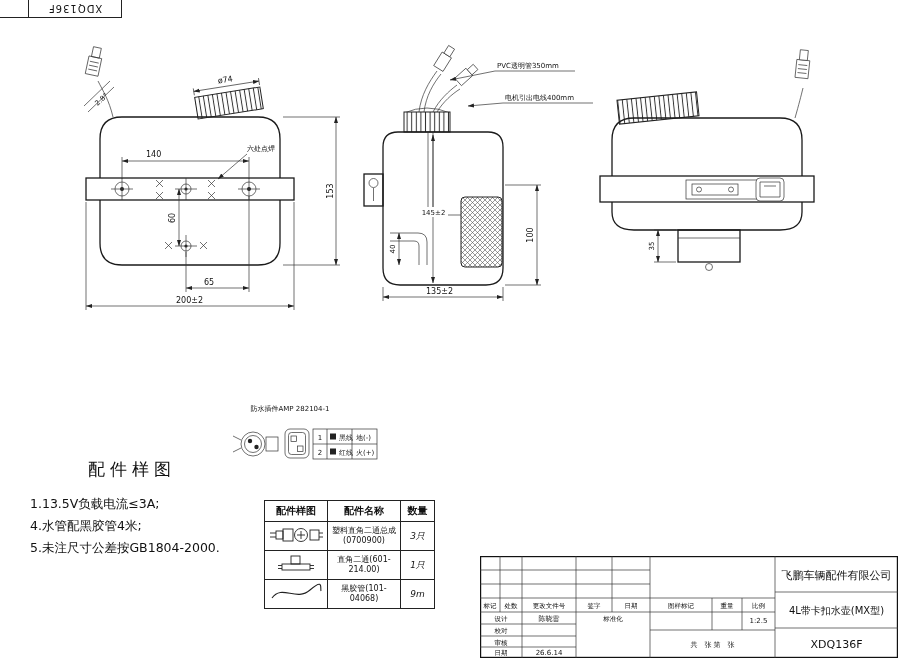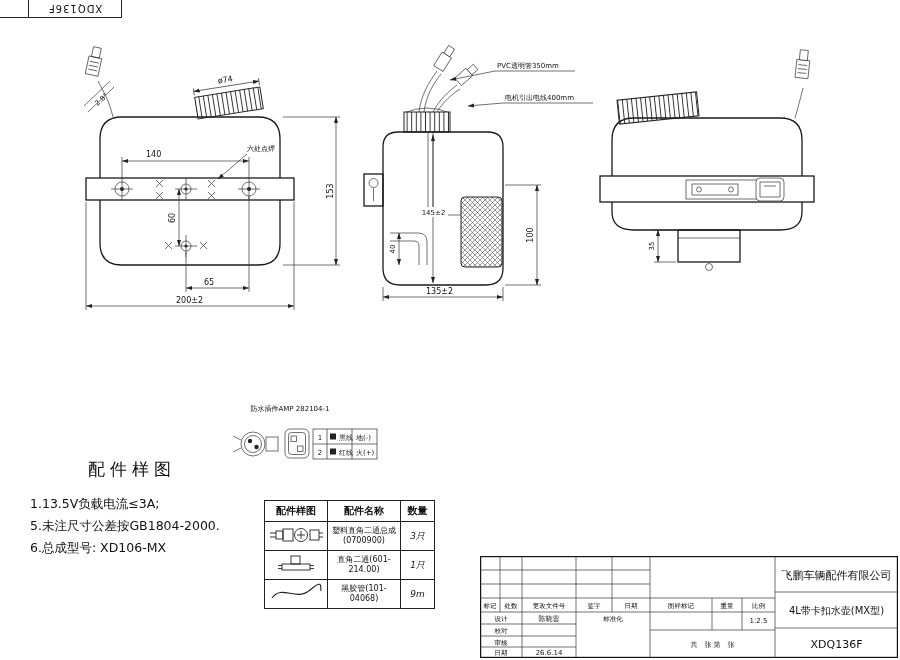--- a/index.html
+++ b/index.html
@@ -256,22 +256,22 @@
       <rect x="330" y="448.5" width="6" height="6" fill="#222"></rect>
       <text x="339" y="455" class="d7">红线</text>
       <text x="356" y="455" class="d7">火(+)</text>
     </g>
   </g>
 </svg>
 
 <div class="abs tech">
   <div class="tech-heading">配件样图</div>
   <div class="tech-item">1.13.5V负载电流≤3A;</div>
+  <div class="tech-item">4.水管配黑胶管4米;</div>
   <div class="tech-item">5.未注尺寸公差按GB1804-2000.</div>
-  <div class="tech-item">6.总成型号: XD106-MX</div>
 </div>
 
 <table class="abs parts">
   <thead>
     <tr>
       <th style="width:62px">配件样图</th>
       <th style="width:72px">配件名称</th>
       <th style="width:33px">数量</th>
     </tr>
   </thead>

